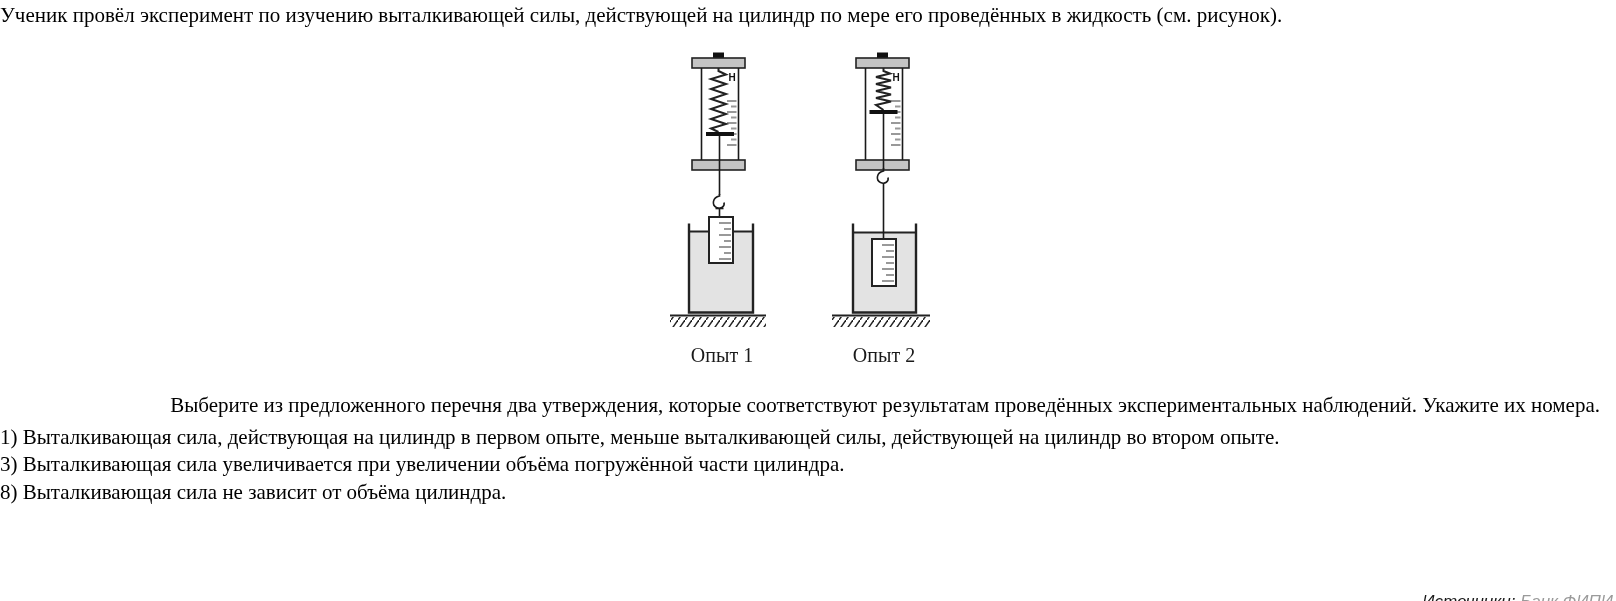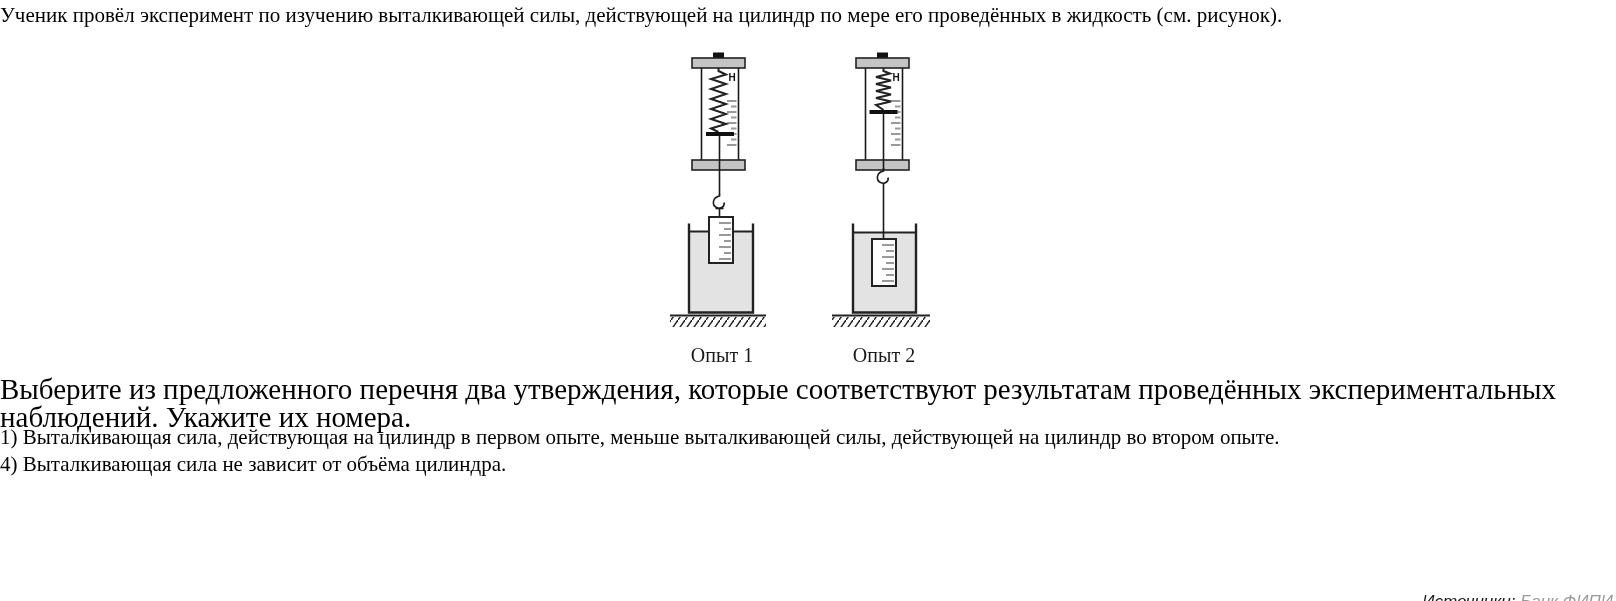--- a/index.html
+++ b/index.html
@@ -6,22 +6,22 @@
   body{
     width:1616px;height:601px;background:#ffffff;color:#000;
     font-family:"Liberation Serif", serif;position:relative;overflow:hidden;
   }
   .intro{
     position:absolute;top:2px;left:0;width:1600px;
     font-size:21px;line-height:27px;
   }
   .figure{position:absolute;left:650px;top:40px;width:320px;height:330px;}
   .question{
-    position:absolute;top:376px;left:0;width:1600px;
-    font-size:29px;line-height:27.5px;
+    position:absolute;top:392px;left:0;width:1600px;
+    font-size:21px;line-height:27.5px;text-align:right;
   }
   .options{
     position:absolute;top:424px;left:0;width:1600px;
     font-size:21px;line-height:27.4px;
   }
   .option{white-space:nowrap;}
   .source{
     position:absolute;top:592px;right:3px;
     font-family:"Liberation Sans", sans-serif;font-style:italic;font-size:17px;
     color:#1a1a1a;
@@ -160,19 +160,20 @@
       </g>
       <text x="234" y="322" text-anchor="middle" class="cap">Опыт 2</text>
     </g>
   </svg>
 </div>
 
 <div class="question">Выберите из предложенного перечня два утверждения, которые соответствуют результатам проведённых экспериментальных наблюдений. Укажите их номера.</div>
 
 <div class="options">
   <div class="option">1) Выталкивающая сила, действующая на цилиндр в первом опыте, меньше выталкивающей силы, действующей на цилиндр во втором опыте.</div>
-  <div class="option">4) Выталкивающая сила не зависит от объёма цилиндра.</div>
+  <div class="option">3) Выталкивающая сила увеличивается при увеличении объёма погружённой части цилиндра.</div>
+  <div class="option">8) Выталкивающая сила не зависит от объёма цилиндра.</div>
 </div>
 
 <div class="source">
   <span>Источники:</span>
   <span class="muted">Банк ФИПИ</span>
 </div>
 
 </body></html>

